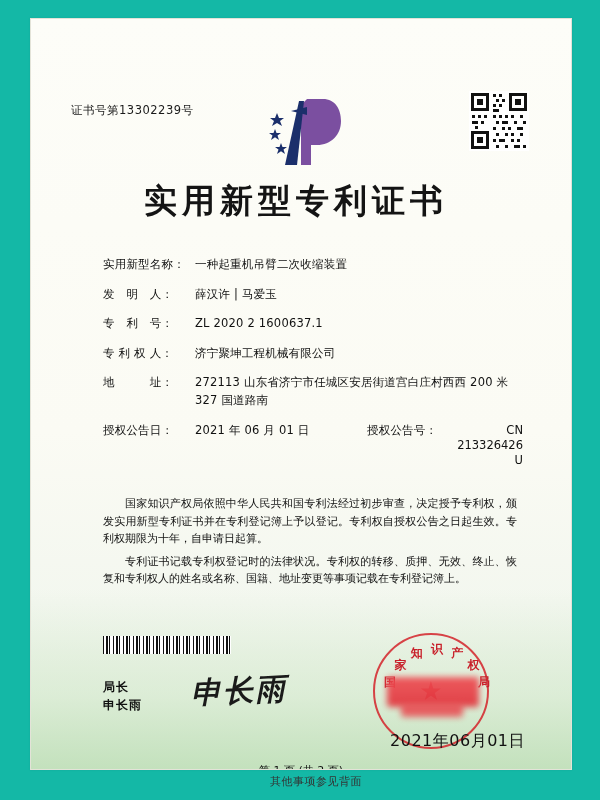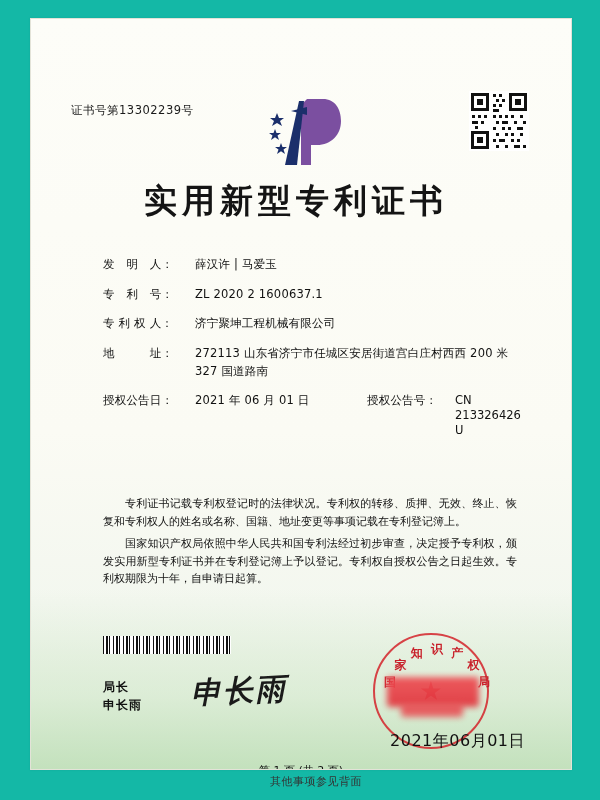--- a/index.html
+++ b/index.html
@@ -107,20 +107,21 @@
     width: 172px;
   }
   .f-row.inline .f-label2 {
     flex: 0 0 auto;
     width: 88px;
     letter-spacing: 0.2px;
     white-space: nowrap;
   }
   .f-row.inline .f-value2 {
     flex: 1;
+    text-align: right;
   }
   .body-text {
     position: absolute;
     left: 72px;
     top: 476px;
     width: 414px;
     font-size: 11px;
     line-height: 17.5px;
     color: #111;
     text-align: justify;
@@ -321,20 +322,24 @@
             <rect x="45" y="54" width="6" height="3"></rect>
             <rect x="54" y="54" width="3" height="3"></rect>
         </g>
       </svg>
     </div>
 
     <div class="title">实用新型专利证书</div>
 
     <div class="fields">
 
+      <div class="f-row">
+        <div class="f-label">实用新型名称：</div>
+        <div class="f-value">一种起重机吊臂二次收缩装置</div>
+      </div>
 
       <div class="f-row">
         <div class="f-label">发　明　人：</div>
         <div class="f-value">薛汉许 | 马爱玉</div>
       </div>
 
       <div class="f-row">
         <div class="f-label">专　利　号：</div>
         <div class="f-value">ZL 2020 2 1600637.1</div>
       </div>
@@ -356,22 +361,22 @@
       <div class="f-row inline">
         <div class="f-label">授权公告日：</div>
         <div class="f-value">2021 年 06 月 01 日</div>
         <div class="f-label2">授权公告号：</div>
         <div class="f-value2">CN 213326426 U</div>
       </div>
 
     </div>
 
     <div class="body-text">
+      <p>国家知识产权局依照中华人民共和国专利法经过初步审查，决定授予专利权，颁发实用新型专利证书并在专利登记簿上予以登记。专利权自授权公告之日起生效。专利权期限为十年，自申请日起算。</p>
       <p>专利证书记载专利权登记时的法律状况。专利权的转移、质押、无效、终止、恢复和专利权人的姓名或名称、国籍、地址变更等事项记载在专利登记簿上。</p>
-      <p>国家知识产权局依照中华人民共和国专利法经过初步审查，决定授予专利权，颁发实用新型专利证书并在专利登记簿上予以登记。专利权自授权公告之日起生效。专利权期限为十年，自申请日起算。</p>
     </div>
 
     <div class="barcode"></div>
 
     <div class="signer">
       <div>局长</div>
       <div>申长雨</div>
     </div>
 
     <div class="signature">申长雨</div>

